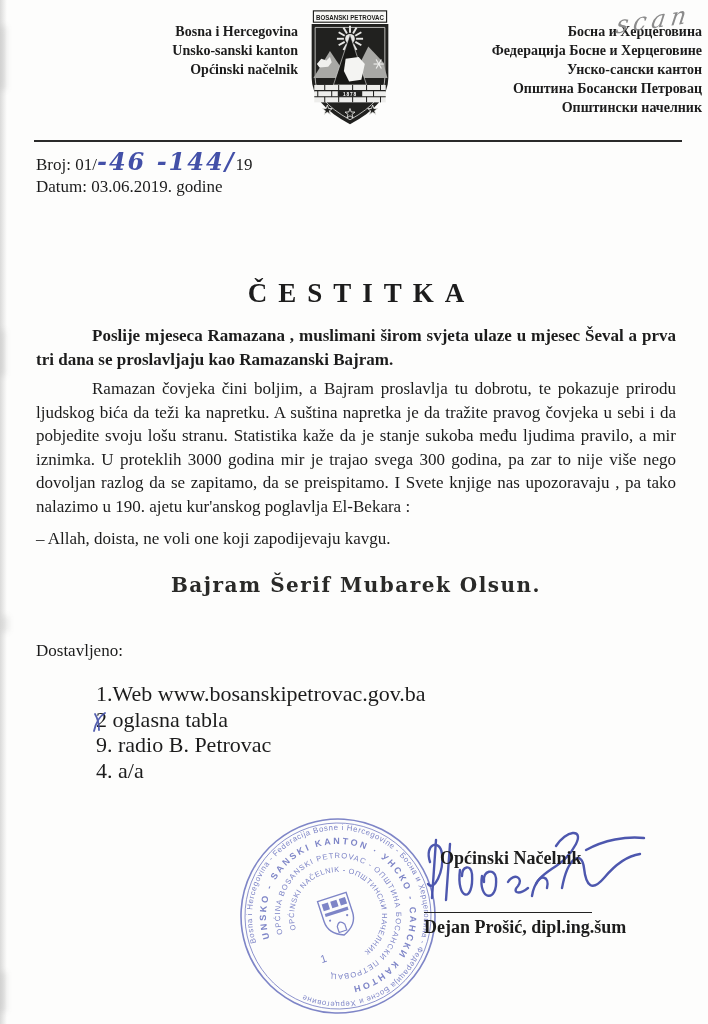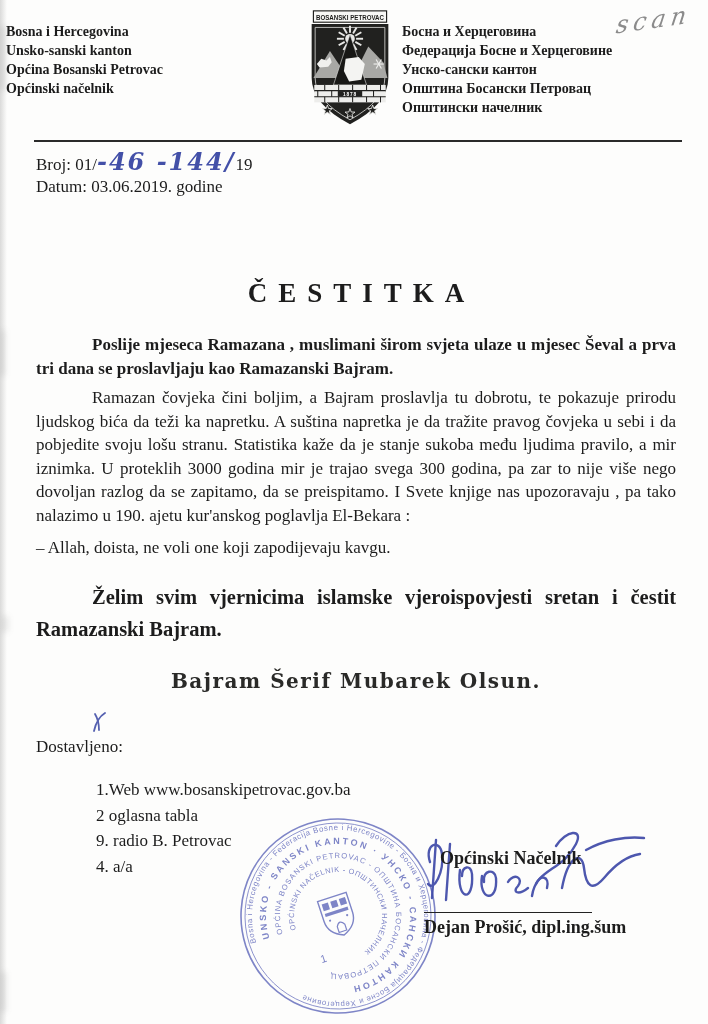--- a/index.html
+++ b/index.html
@@ -22,21 +22,21 @@
   
   .scan-note{
     position:absolute;top:6px;right:16px;
     font-family:"DejaVu Serif",serif;font-style:italic;
     font-size:24px;color:#8b8b8b;letter-spacing:5px;
     transform:rotate(-8deg) skewX(-16deg);
   }
 
   
   .letterhead{display:flex;align-items:flex-start;padding:22px 6px 0 6px;}
-  .head-col{text-align:left;font-weight:bold;font-size:14px;line-height:19px;}
+  .head-col{text-align:right;font-weight:bold;font-size:14px;line-height:19px;}
   .head-col.left{width:292px;}
   .head-col.right{flex:1;}
   .crest-wrap{width:104px;display:flex;justify-content:center;margin-top:-12px;}
   .divider{
     border:none;border-top:2px solid #2a2a2a;
     margin:8px 26px 0 34px;height:0;
   }
 
   
   .content{padding:0 32px 0 36px;}
@@ -44,34 +44,34 @@
   .hand-ink{
     font-family:"DejaVu Serif",serif;font-style:italic;font-weight:bold;
     font-size:24px;letter-spacing:2px;color:#4350a8;
   }
   .doc-title{
     text-align:center;margin-top:80px;
     font-size:27px;font-weight:bold;letter-spacing:11px;padding-left:11px;
   }
   p{margin:0;}
   .para{font-size:17px;line-height:23.5px;text-align:justify;text-indent:56px;}
-  .para.intro{margin-top:24px;font-weight:bold;}
+  .para.intro{margin-top:15px;font-weight:bold;}
   .para.main{margin-top:6px;}
   .quote{margin-top:11px;font-size:17px;text-indent:0;}
   .greeting{
     margin-top:23px;font-size:20.5px;font-weight:bold;
     line-height:32px;text-align:justify;text-indent:56px;
   }
   .calligraphy{
     margin-top:24px;text-align:center;
     font-family:"DejaVu Serif",serif;font-weight:bold;
     font-size:20px;letter-spacing:1.5px;color:#2a2a28;
   }
   .dist-label{margin-top:44px;font-size:17px;}
-  .dist-list{margin:20px 0 16px 60px;font-size:17px;line-height:25.5px;list-style:none;padding:0;}
+  .dist-list{margin:20px 0 16px 60px;font-size:22px;line-height:25.5px;list-style:none;padding:0;}
 
   
   .sign-section{position:absolute;left:0;top:806px;width:708px;height:218px;}
   .stamp-svg{position:absolute;left:236px;top:8px;filter:blur(.3px);}
   .sig-svg{position:absolute;left:416px;top:22px;}
   .sig-role{position:absolute;left:440px;top:42px;font-size:18px;font-weight:bold;}
   .sig-rule{position:absolute;left:424px;top:106px;width:168px;border-top:1.6px solid #222;}
   .sig-name{position:absolute;left:424px;top:111px;font-size:18px;font-weight:bold;}
 
   .check-svg{position:absolute;left:90px;top:712px;}
@@ -85,21 +85,20 @@
   <div class="smudge" style="left:0;top:330px;width:5px;height:46px;"></div>
   <div class="smudge" style="left:2px;top:616px;width:6px;height:16px;"></div>
   <div class="smudge" style="left:0;top:972px;width:6px;height:40px;"></div>
 
   <div class="scan-note">scan</div>
 
   <div class="letterhead">
     <div class="head-col left">
       <div>Bosna i Hercegovina</div>
       <div>Unsko-sanski kanton</div>
-      <div>Općina Bosanski Petrovac</div>
       <div>Općinski načelnik</div>
     </div>
 
     <div class="crest-wrap">
       <svg width="88" height="122" viewBox="0 0 100 140">
 
         <rect x="8" y="1" width="84" height="13" fill="#f7f7f5" stroke="#1a1a18" stroke-width="1.3"></rect>
         <text x="50" y="11" font-family="Liberation Sans, sans-serif" font-size="7.5" font-weight="bold" text-anchor="middle" fill="#1a1a18" textLength="78" lengthAdjust="spacingAndGlyphs">BOSANSKI PETROVAC</text>
 
         <path d="M6,16 H94 V78 Q94,108 50,131 Q6,108 6,78 Z" fill="#21211f"></path>
@@ -180,21 +179,20 @@
     <div class="ref-block">
       <div><span>Broj: 01/</span><span class="hand-ink">-46 -144/</span><span>19</span></div>
       <div>Datum: 03.06.2019. godine</div>
     </div>
 
     <div class="doc-title">ČESTITKA</div>
 
     <p class="para intro">Poslije mjeseca Ramazana , muslimani širom svjeta ulaze u mjesec Ševal a prva tri dana se proslavljaju kao Ramazanski Bajram.</p>
     <p class="para main">Ramazan čovjeka čini boljim, a Bajram proslavlja tu dobrotu, te pokazuje prirodu ljudskog bića da teži ka napretku. A suština napretka je da tražite pravog čovjeka u sebi i da pobjedite svoju lošu stranu. Statistika kaže da je stanje sukoba među ljudima pravilo, a mir iznimka. U proteklih 3000 godina mir je trajao svega 300 godina, pa zar to nije više nego dovoljan razlog da se zapitamo, da se preispitamo. I Svete knjige nas upozoravaju , pa tako nalazimo u 190. ajetu kur'anskog poglavlja El-Bekara :</p>
     <p class="quote">– Allah, doista, ne voli one koji zapodijevaju kavgu.</p>
-    <p class="greeting">Želim svim vjernicima islamske vjeroispovjesti sretan i čestit Ramazanski Bajram.</p>
     <p class="calligraphy">Bajram Šerif Mubarek Olsun.</p>
 
     <div class="dist-label">Dostavljeno:</div>
     <ul class="dist-list">
       <li>1.Web www.bosanskipetrovac.gov.ba</li>
       <li>2 oglasna tabla</li>
       <li>9. radio B. Petrovac</li>
       <li>4. a/a</li>
     </ul>
   </div>

